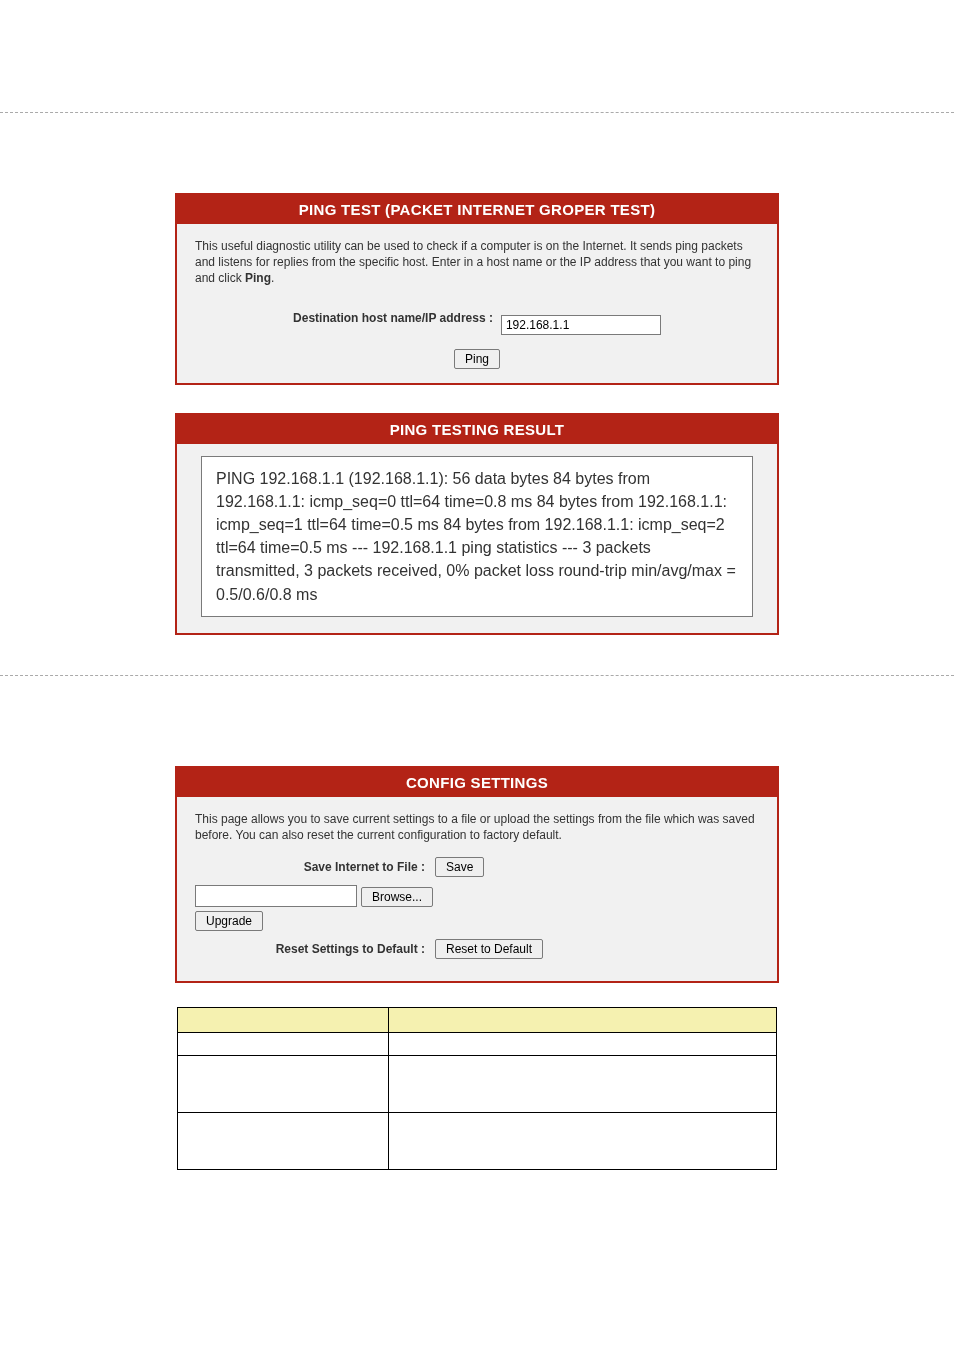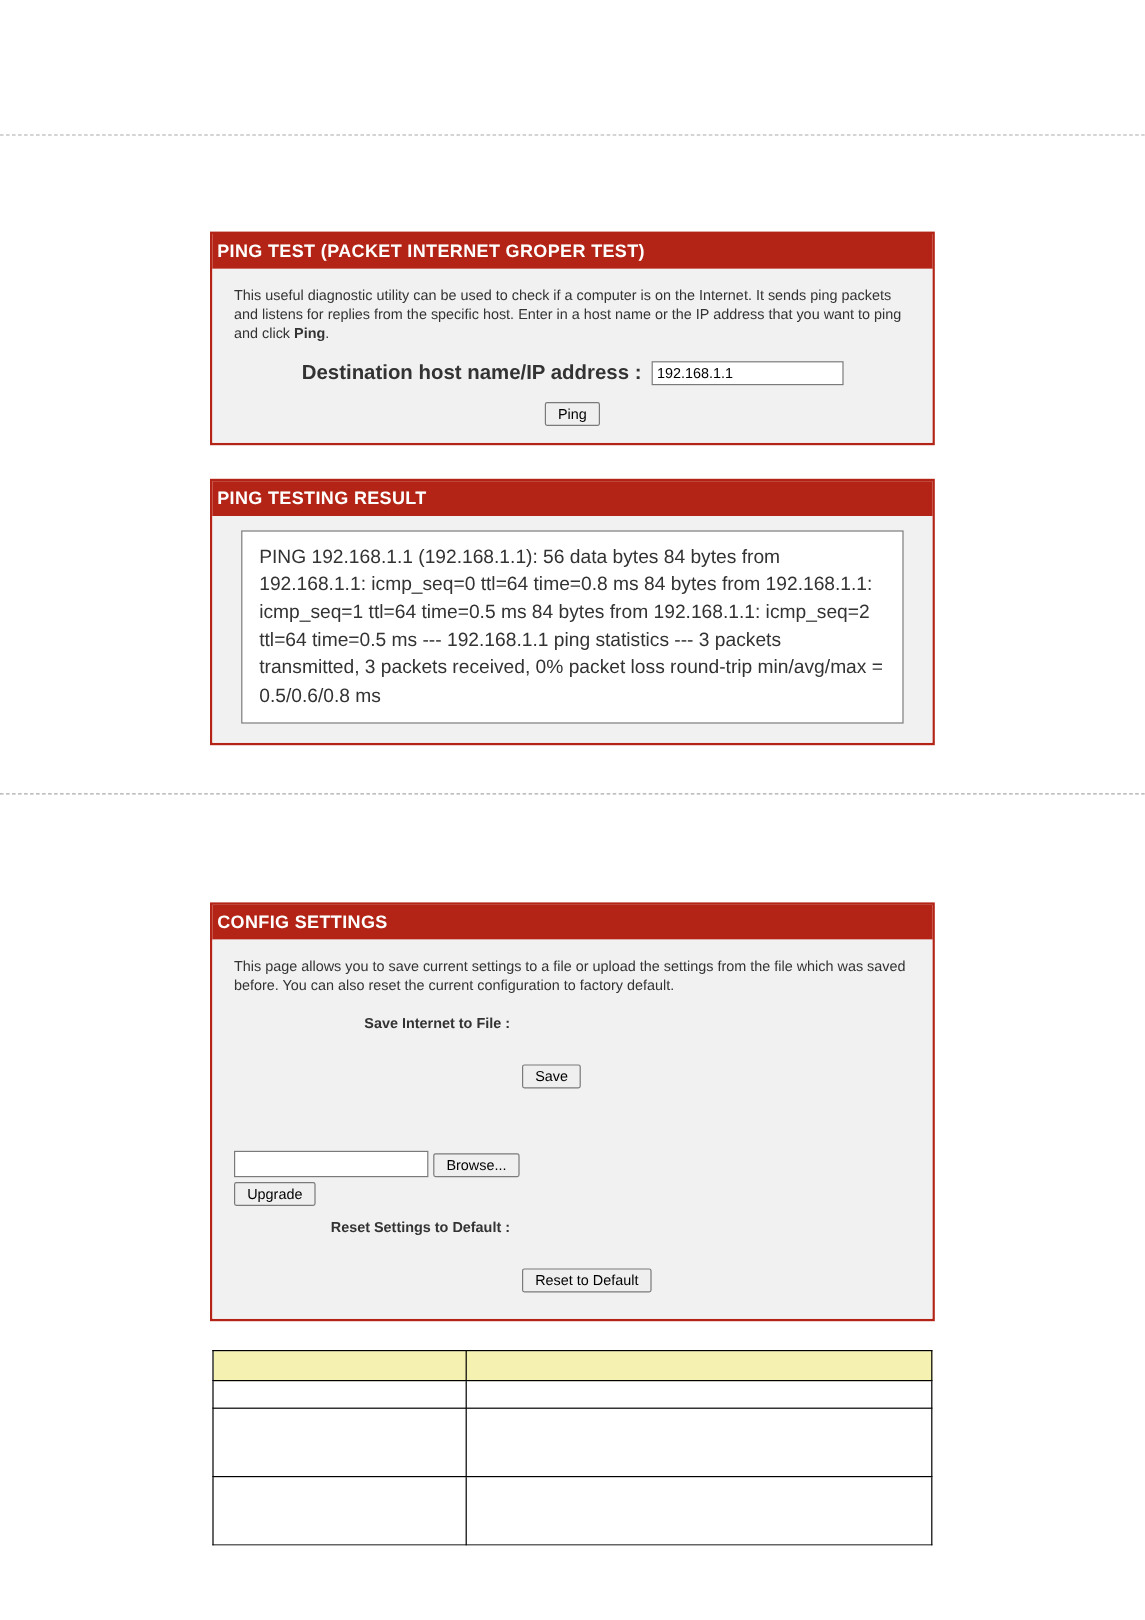--- a/index.html
+++ b/index.html
@@ -1,30 +1,30 @@
 <!DOCTYPE html>
 <html><head>
 <meta charset="utf-8">
 <style>
   html,body{margin:0;padding:0;background:#fff;font-family:Verdana,Geneva,sans-serif;font-size:13px;color:#333;}
   .page{width:954px;margin:0 auto;}
   .dash{border:0;border-top:1px dashed #aaa;margin:0;}
   .panel{width:600px;margin:0 auto;border:2px solid #b32316;background:#fff;}
-  .panel-hdr{background:#b32316;color:#fff;font-weight:bold;padding:6px 4px;font-size:15px;letter-spacing:.3px;}
+  .panel-hdr{background:#b32316;color:#fff;font-weight:bold;text-align:center;padding:6px 4px;font-size:15px;letter-spacing:.3px;}
   .panel-body{background:#f1f1f1;padding:14px 18px;}
   .desc{font-size:12px;line-height:1.35;margin:0 0 14px 0;}
   .ping-row{display:flex;align-items:center;justify-content:center;margin:4px 0 14px 0;}
-  .lbl{font-weight:bold;font-size:17px;margin-right:8px;text-align:center;}
+  .lbl{font-weight:bold;font-size:12px;margin-right:8px;text-align:center;}
   input[type=text]{font-family:Arial,sans-serif;font-size:12px;padding:2px 4px;border:1px solid #7a7a7a;background:#fff;}
   .btn{font-family:Arial,sans-serif;font-size:12px;padding:2px 10px;border:1px solid #7a7a7a;background:#efefef;border-radius:2px;cursor:pointer;}
   .center{text-align:center;}
   .result-box{border:1px solid #7a7a7a;background:#fff;margin:6px 18px 10px 18px;padding:10px 14px;font-size:16px;line-height:1.45;}
   .cfg-row{display:flex;align-items:flex-start;margin:8px 0;}
   .cfg-lbl{width:230px;text-align:right;font-weight:bold;font-size:12px;padding-top:3px;padding-right:10px;}
-  .cfg-ctl{flex:1;margin-top:44px;}
+  .cfg-ctl{flex:1;}
   .file-row{display:flex;align-items:flex-end;margin-bottom:4px;}
   .file-input{width:160px;height:20px;border:1px solid #7a7a7a;background:#fff;margin-right:4px;}
   .tbl{width:600px;margin:24px auto 0 auto;border-collapse:collapse;}
   .tbl td{border:1px solid #000;padding:0;}
   .tbl tr:first-child td{background:#f5f1b0;height:24px;}
   .tbl tr:nth-child(2) td{height:22px;}
   .tbl tr:nth-child(3) td,.tbl tr:nth-child(4) td{height:56px;}
   .col-l{width:210px;}
 </style>
 </head>
@@ -36,21 +36,21 @@
 <div style="height:80px;"></div>
 
 <div class="panel">
   <div class="panel-hdr">PING TEST (PACKET INTERNET GROPER TEST)</div>
   <div class="panel-body">
     <p class="desc">
       <span>This useful diagnostic utility can be used to check if a computer is on the Internet. It sends ping packets and listens for replies from the specific host. Enter in a host name or the IP address that you want to ping and click </span><b>Ping</b><span>.</span>
     </p>
     <div class="ping-row">
       <span class="lbl">Destination host name/IP address :</span>
-      <input type="text" style="width: 150px;" value="192.168.1.1">
+      <input type="text" style="width: 150px; margin-top: 14px;" value="192.168.1.1">
     </div>
     <div class="center">
       <button class="btn">Ping</button>
     </div>
   </div>
 </div>
 
 <div style="height:28px;"></div>
 
 <div class="panel">

